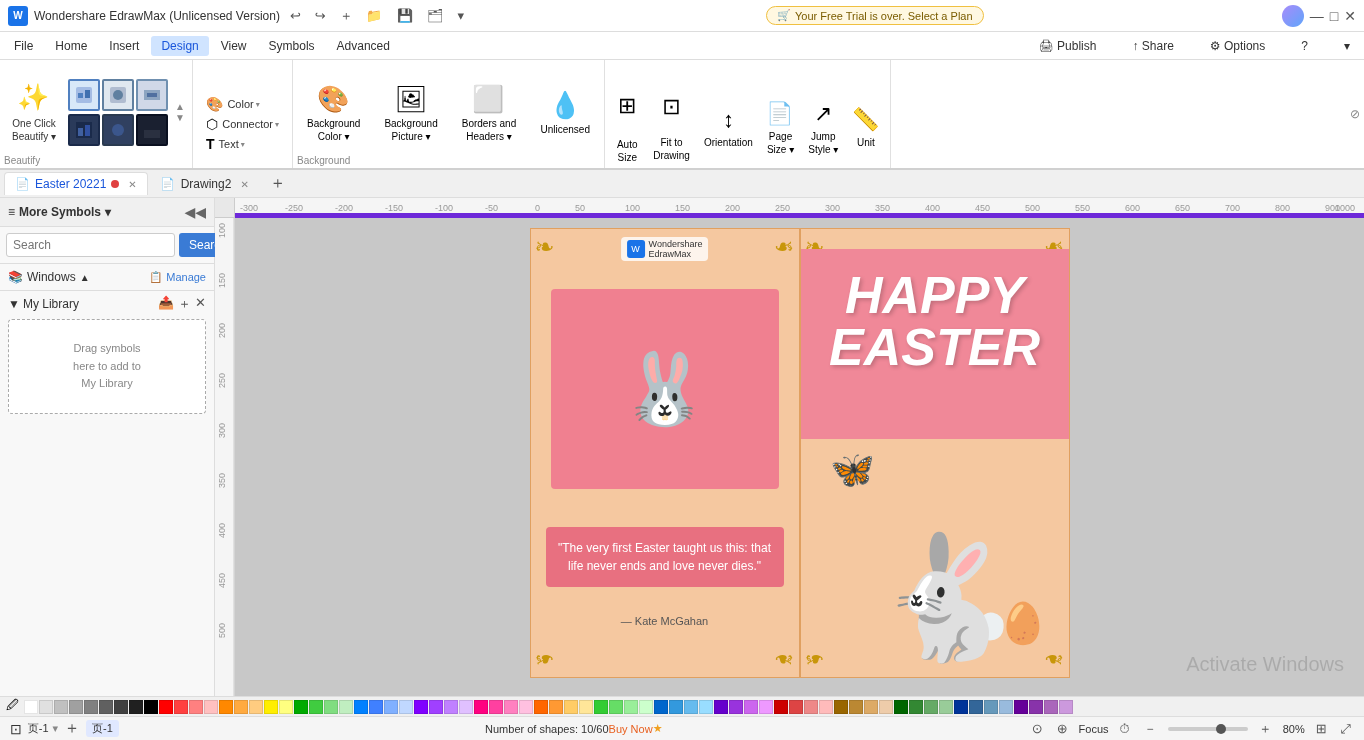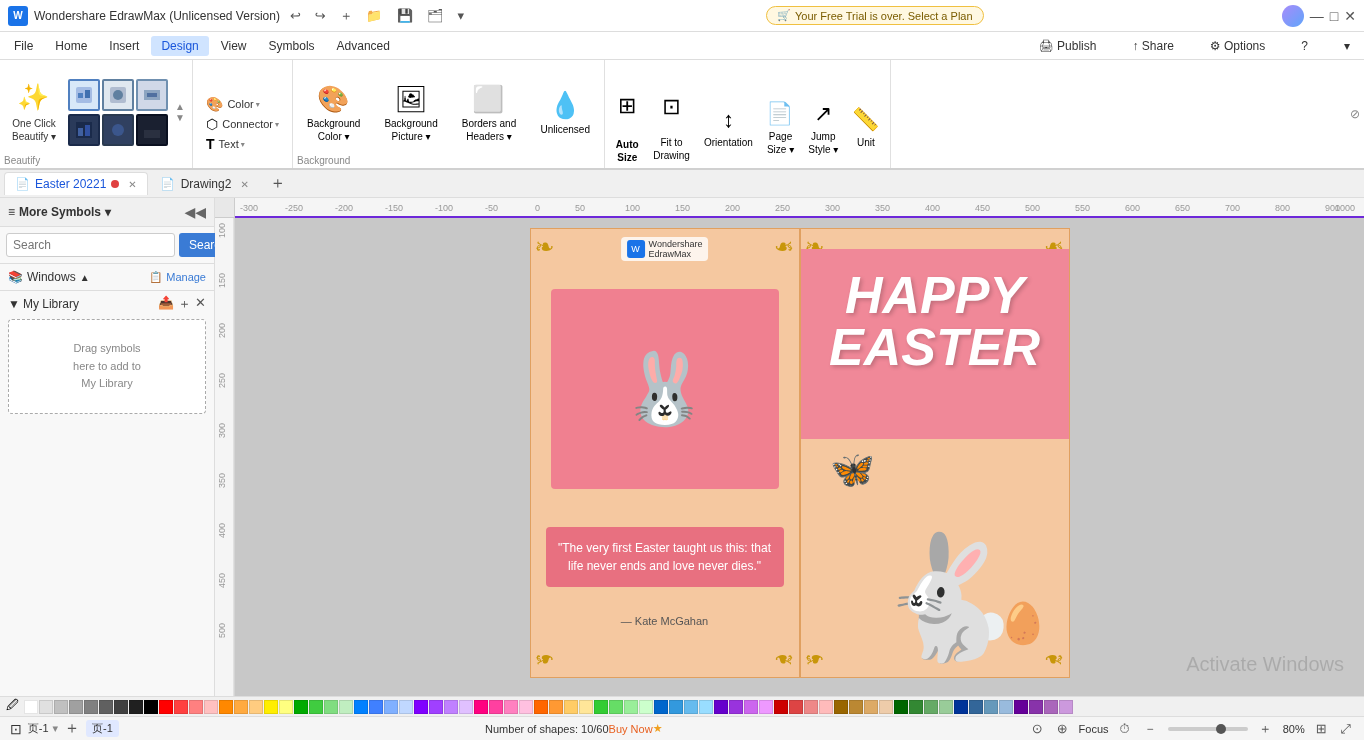--- a/index.html
+++ b/index.html
@@ -148,21 +148,21 @@
       flex: 1;
       background: #e8e8e8;
       overflow: hidden;
       position: relative;
       display: flex;
       flex-direction: column;
     }
     #ruler-top-row {
       height: 20px;
       background: #f5f5f5;
-      border-bottom: 2px solid #6d28d9;
+      border-bottom: 5px solid #6d28d9;
       display: flex;
       position: relative;
     }
     #side-ruler-wrap {
       display: flex;
       flex: 1;
       overflow: hidden;
     }
     #ruler-left {
       width: 20px;
@@ -517,21 +517,21 @@
         <div style="font-size:10px; text-align:center; margin-top:2px; line-height:1.3;">Unlicensed</div>
       </div>
     </div>
     <div class="ribbon-group-label">Background</div>
   </div>
 
   <div class="ribbon-group" style="padding: 4px 4px 0 4px;">
     <div class="page-setup-group">
       <div class="ribbon-btn">
         <div style="font-size:22px;">⊞</div>
-        <div style="font-size:10px; text-align:center; margin-top:19px; line-height:1.3;font-weight:bold;">Auto<br>Size</div>
+        <div style="font-size:10px; text-align:center; margin-top:19px; line-height:1.3;">Auto<br>Size</div>
       </div>
       <div class="ribbon-btn">
         <div style="font-size:22px;">⊡</div>
         <div style="font-size:10px; text-align:center; margin-top:16px; line-height:1.3;">Fit to<br>Drawing</div>
       </div>
       <div class="ribbon-btn">
         <div style="font-size:22px;">↕</div>
         <div style="font-size:10px; text-align:center; margin-top:3px; line-height:1.3;">Orientation</div>
       </div>
       <div class="ribbon-btn">

